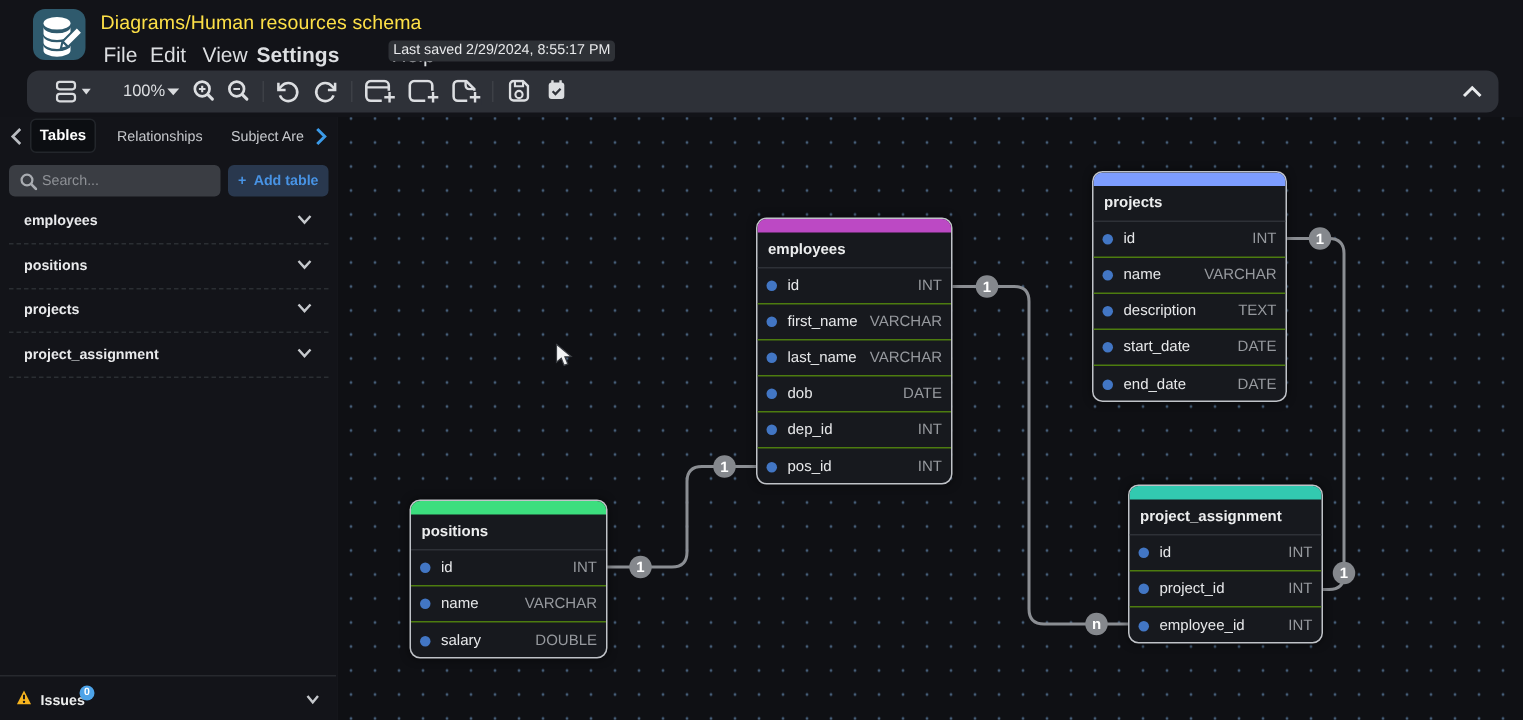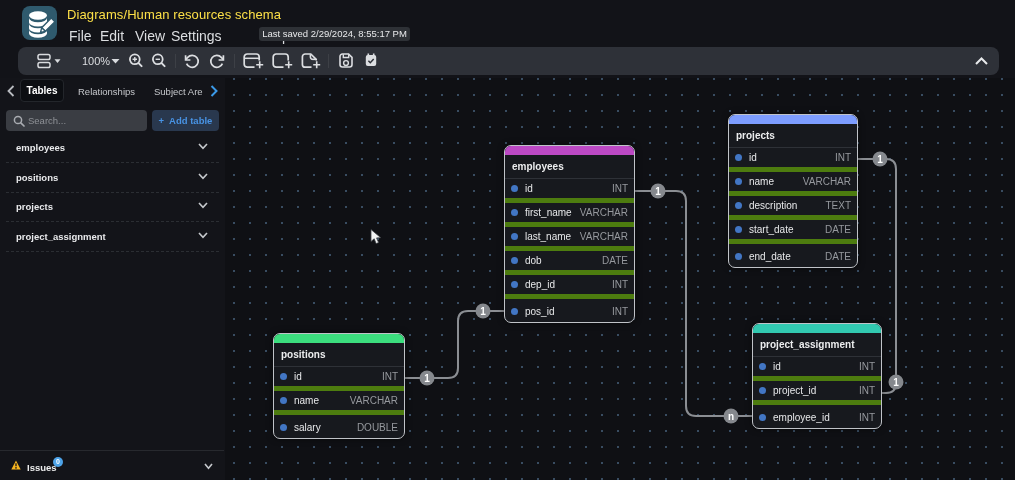--- a/index.html
+++ b/index.html
@@ -35,21 +35,21 @@
   
   #canvas { position:absolute; left:225px; top:78px; width:790px; height:402px; background:#0f1014;
      background-image:radial-gradient(circle, rgba(95,130,168,0.68) 0.55px, rgba(0,0,0,0) 1.25px);
      background-size:16px 16px; background-position:1px 9px; }
   
   .tbl { position:absolute; background:#17191e; border:1px solid #c0c3c8; border-radius:7px;
      overflow:hidden; box-shadow:0 0 6px rgba(0,0,0,0.5); }
   .strip { height:9px; }
   .thead { height:24px; line-height:24px; padding:0 7px; font-weight:bold; font-size:10px; color:#ecedee;
      border-bottom:1px solid #2e3137; }
-  .frow { height:24px; display:flex; align-items:center; padding:0 6px; border-bottom:5px solid #4d7c0f;
+  .frow { height:24px; display:flex; align-items:center; padding:0 6px; border-bottom:1px solid #4d7c0f;
      font-size:10px; }
   .frow:last-child { border-bottom:none; }
   .bdot { width:7px; height:7px; border-radius:50%; background:#4276c4; margin-right:7px; flex:none; }
   .fn { color:#e7e8ea; }
   .ft { margin-left:auto; color:#96999e; }
 </style>
 </head>
 <body>
 
 <div id="header"></div>
@@ -64,21 +64,21 @@
     <g transform="rotate(45 24 21)">
       <rect x="21.4" y="11" width="5.2" height="13.5" fill="#fff" stroke="#2f5a6d" stroke-width="1.4"></rect>
       <path d="M21.4 24.5 h5.2 l-2.6 4.2 z" fill="#fff" stroke="#2f5a6d" stroke-width="1.4"></path>
     </g>
   </svg>
 </div>
 <div id="title">Diagrams/Human resources schema</div>
 <div class="menu" style="left:69px;">File</div>
 <div class="menu" style="left:100px;">Edit</div>
 <div class="menu" style="left:135px;">View</div>
-<div class="menu" style="left:171px;">Settings</div>
+<div class="menu" style="left:171px;font-weight:bold;">Settings</div>
 <div class="menu" style="left:225px;margin-left:36px;">Help</div>
 <div id="savedbadge">Last saved 2/29/2024, 8:55:17 PM</div>
 
 <div id="toolbar"></div>
 <svg class="ticon" style="left:37px;" width="26" height="16" viewBox="0 0 26 16">
   <g fill="none" stroke="#d9dbde" stroke-width="1.5">
     <rect x="1" y="1.5" width="12" height="5" rx="1.8"></rect>
     <rect x="1" y="9.5" width="12" height="5" rx="1.8"></rect>
   </g>
   <path d="M17.5 6.2 l3 3.8 l3 -3.8 z" fill="#d9dbde"></path>

